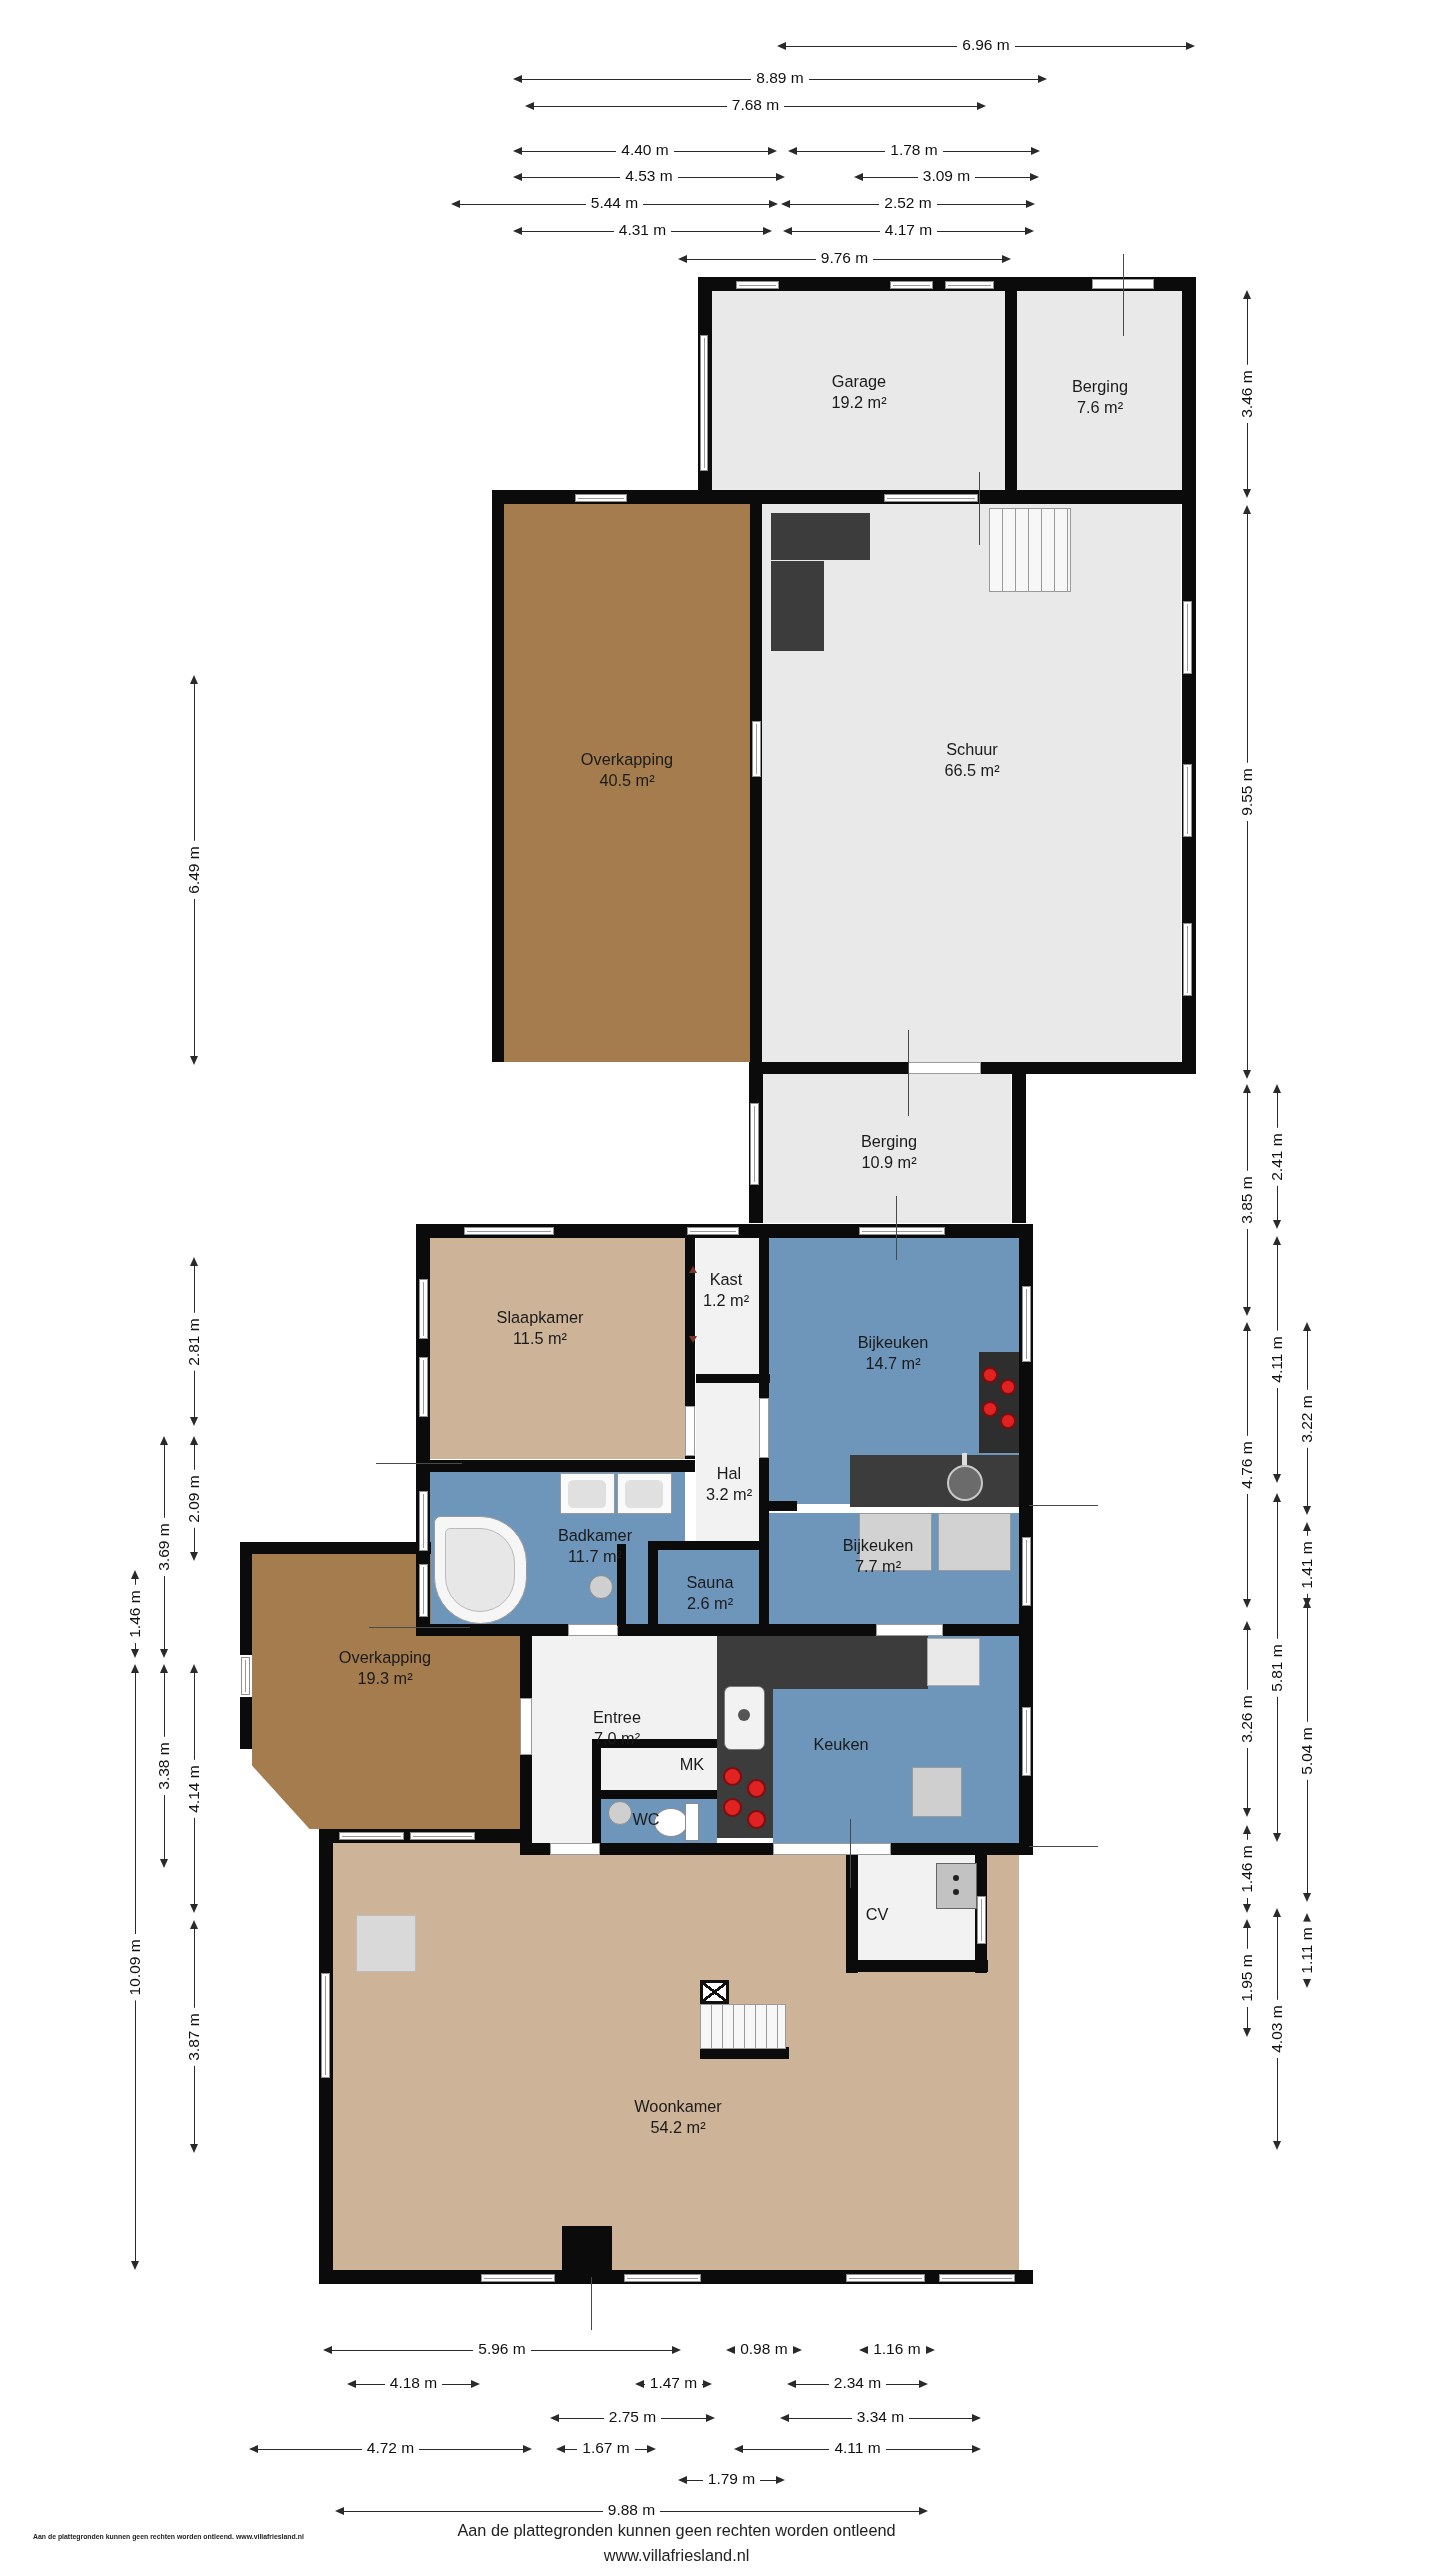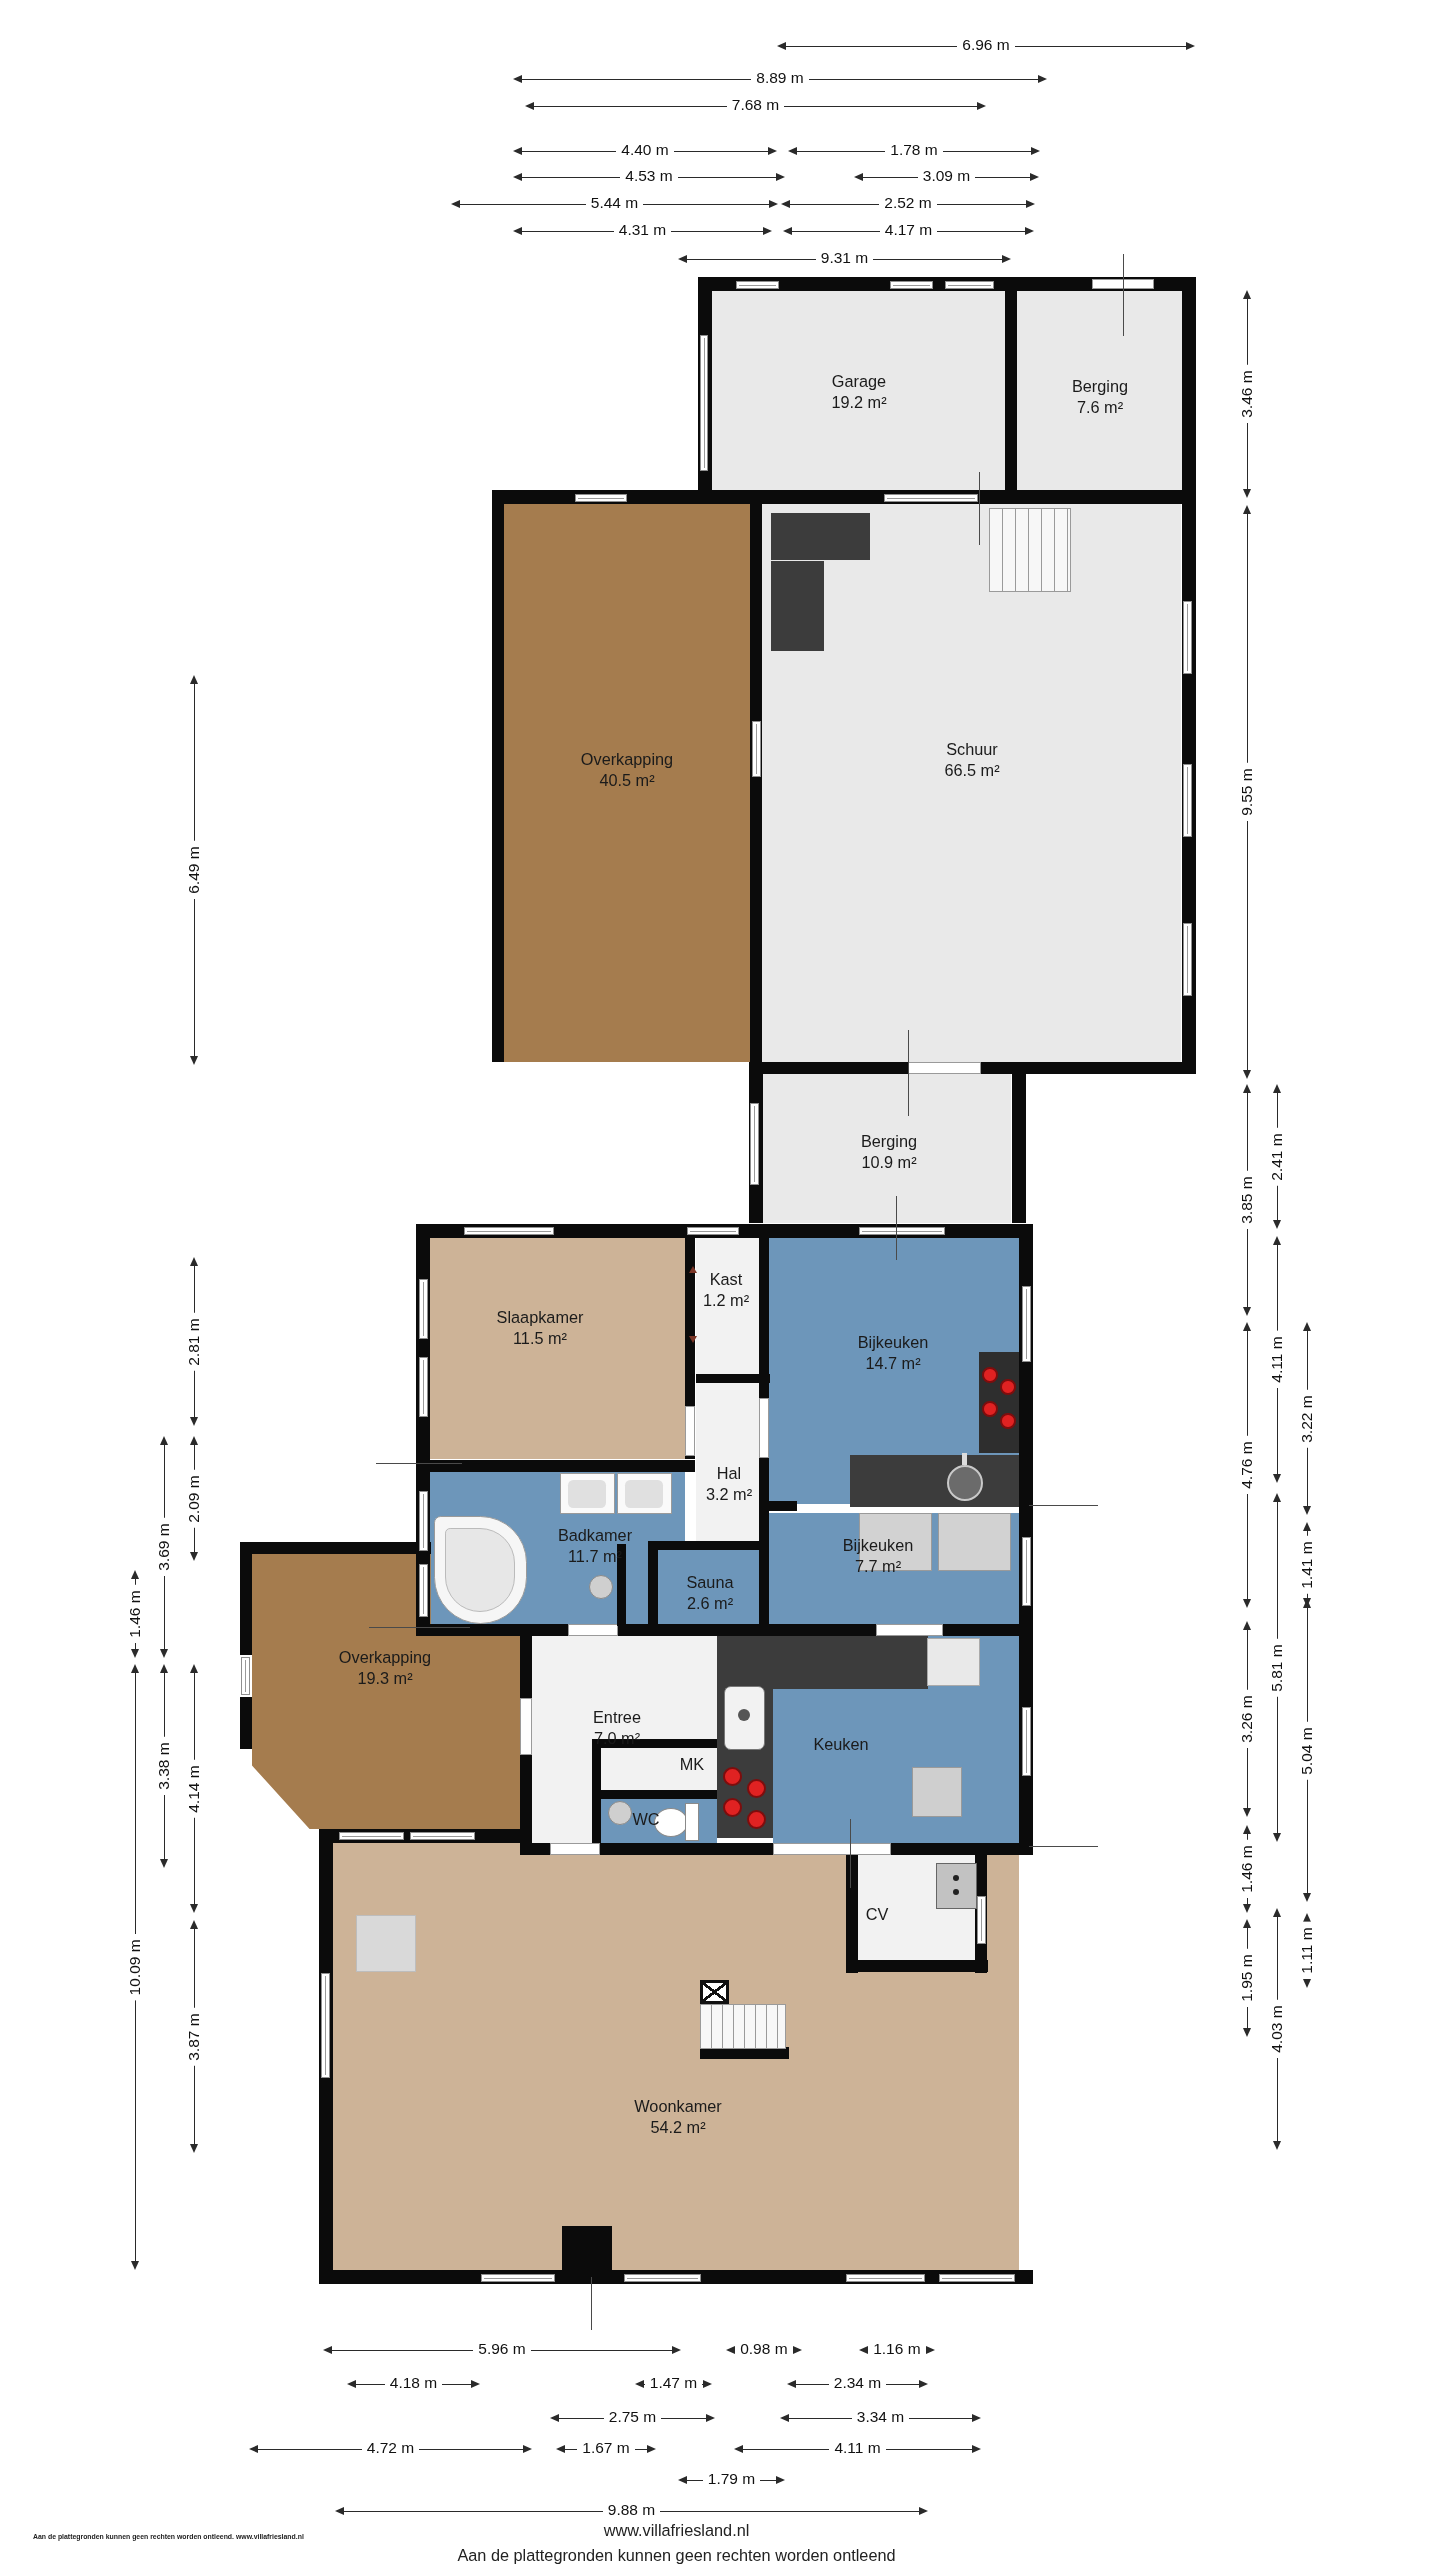--- a/index.html
+++ b/index.html
@@ -363,21 +363,21 @@
     <div class="dimh" style="left:783px;top:222px;width:251px">
         <i class="al"></i>
         <i class="ln"></i>
         <b>4.17 m</b>
         <i class="ln"></i>
         <i class="ar"></i>
       </div>
     <div class="dimh" style="left:678px;top:250px;width:333px">
         <i class="al"></i>
         <i class="ln"></i>
-        <b>9.31 m</b>
+        <b>9.76 m</b>
         <i class="ln"></i>
         <i class="ar"></i>
       </div>
   </div>
 
   <div>
     <div class="dimh" style="left:323px;top:2341px;width:358px">
         <i class="al"></i>
         <i class="ln"></i>
         <b>5.96 m</b>
@@ -638,19 +638,19 @@
     <div class="dimv" style="left:1268px;top:1908px;height:242px">
         <i class="au"></i>
         <i class="ln"></i>
         <b>4.03 m</b>
         <i class="ln"></i>
         <i class="ad"></i>
       </div>
   </div>
 
   <div class="footer">
+    <div>Aan de plattegronden kunnen geen rechten worden ontleend</div>
     <div>www.villafriesland.nl</div>
-    <div>Aan de plattegronden kunnen geen rechten worden ontleend</div>
   </div>
   <div class="smallprint">Aan de plattegronden kunnen geen rechten worden ontleend. www.villafriesland.nl</div>
 
 </div>
 
 
 </body></html>

